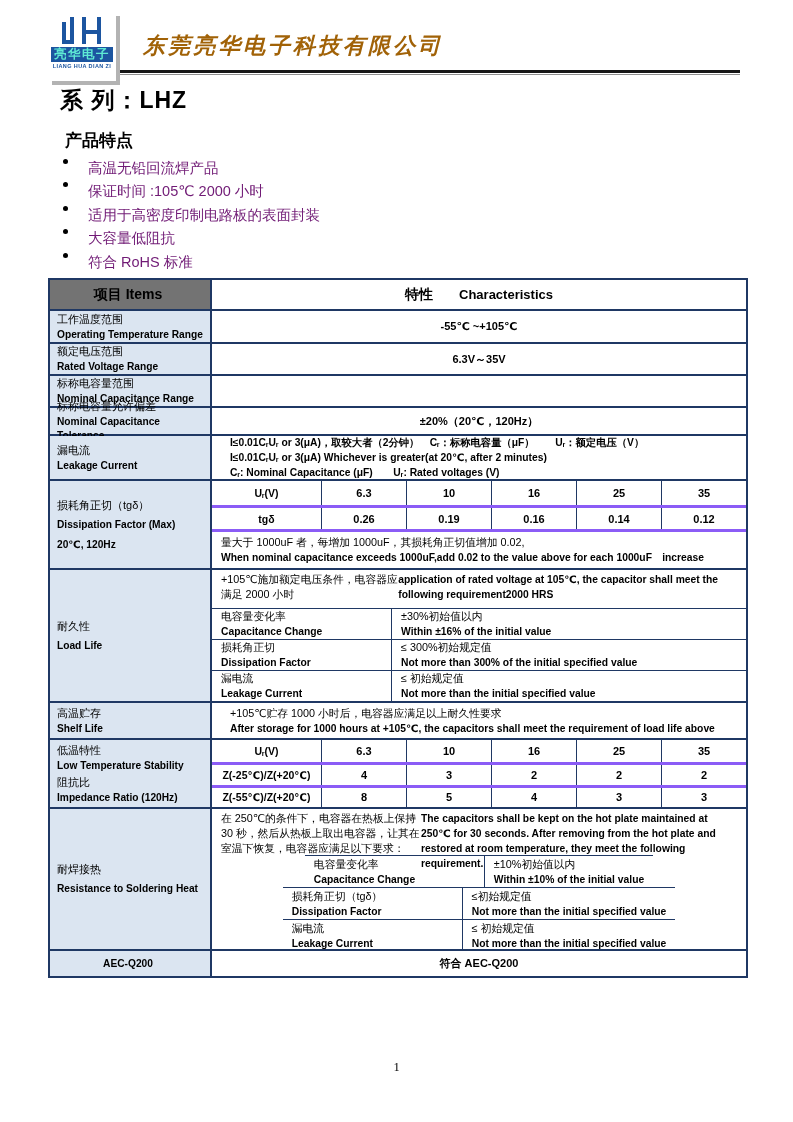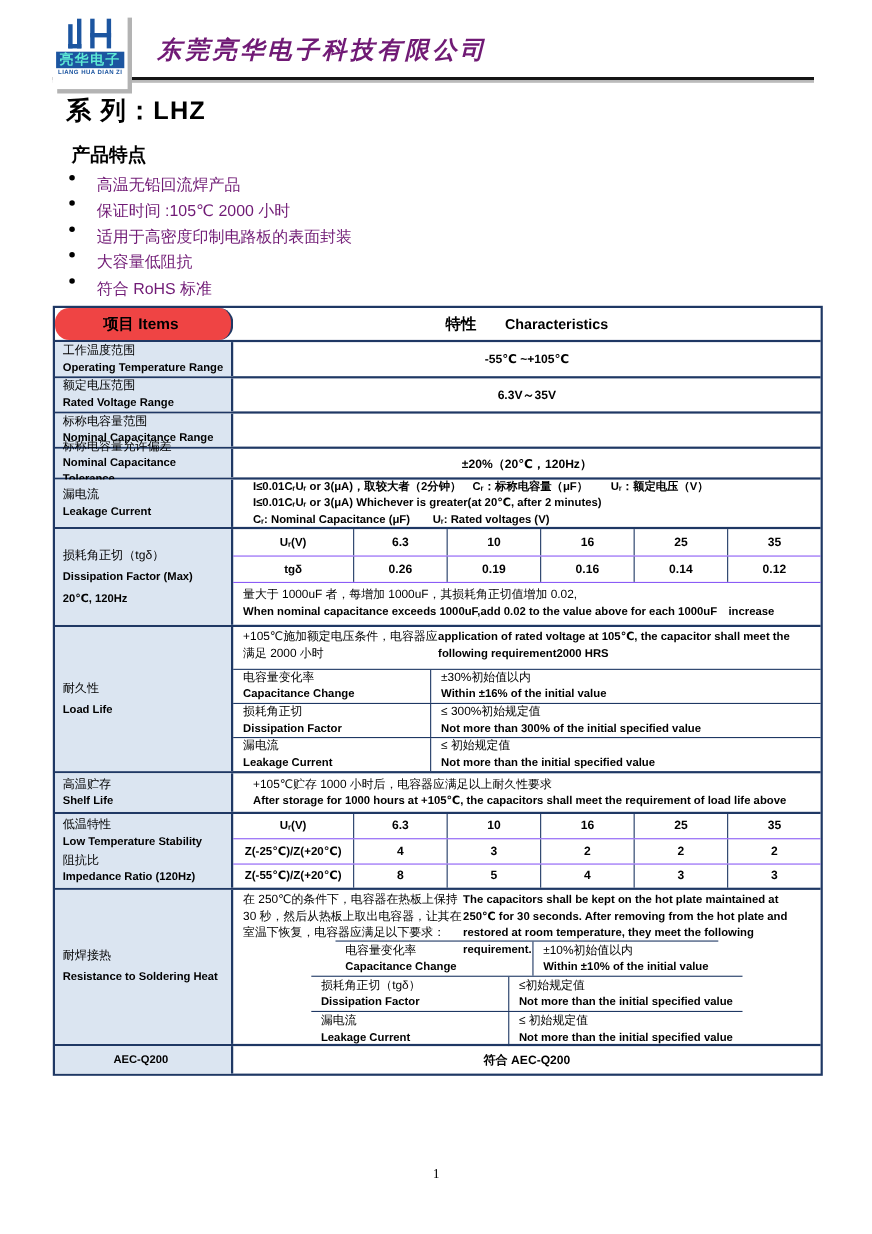--- a/index.html
+++ b/index.html
@@ -16,21 +16,21 @@
     box-shadow:4px 4px 0 #b3b3b3;
   }
   .logo-mark { display:block; margin:1px auto 0; }
   .logo-cn {
     background:#1C55A0; color:#5eead4; font-weight:bold; font-size:12.5px;
     line-height:15px; height:15px; text-align:center; letter-spacing:1.5px; white-space:nowrap;
   }
   .logo-en { color:#1C55A0; font-size:5.5px; font-weight:bold; text-align:center; letter-spacing:.4px; margin-top:1px; white-space:nowrap; }
   .company {
     position:absolute; left:143px; top:31px; font-size:22px; font-weight:bold; font-style:italic;
-    color:#701a75; letter-spacing:3px; white-space:nowrap; z-index:2;
+    color:#a16207; letter-spacing:3px; white-space:nowrap; z-index:2;
   }
   .hdr-rule {
     position:absolute; left:48px; top:70px; width:692px; height:5px;
     border-top:3px solid #161616; border-bottom:1px solid #8f8f8f; z-index:1;
   }
   .series { position:absolute; left:60px; top:85px; font-size:23px; font-weight:bold; letter-spacing:1px; }
 
   
   .feat-title { position:absolute; left:65px; top:129px; font-size:17px; font-weight:bold; }
   .features { position:absolute; left:63px; top:159px; }
@@ -39,21 +39,21 @@
 
   
   .spec { position:absolute; left:48px; top:278px; width:700px; border:2px solid #1F3864; background:#fff; }
   .trow { display:flex; border-top:2px solid #1F3864; }
   .trow.first { border-top:none; }
   .lcell {
     width:162px; flex:none; background:#DBE5F1; border-right:2px solid #1F3864;
     display:flex; flex-direction:column; justify-content:center; padding:2px 4px 2px 7px; gap:2px;
   }
   .lcell.center { align-items:center; padding-left:0; }
-  .lcell.white { background:#ef4444;border-radius:13px; }
+  .lcell.white { background:#737373; }
   .rcell { flex:1; min-width:0; display:flex; flex-direction:column; justify-content:center; }
   .lab-cn { font-size:11px; line-height:14px; }
   .lab-en { font-size:10.2px; font-weight:bold; line-height:14px; }
   .roomy { gap:6px; }
 
   .h-head{height:29px} .h-r1{height:33px} .h-r2{height:32px} .h-r3{height:32px}
   .h-r4{height:28px} .h-leak{height:45px} .h-diss{height:89px} .h-load{height:133px}
   .h-shelf{height:37px} .h-low{height:69px} .h-sold{height:142px} .h-aec{height:27px}
 
   .thead-l { font-size:14px; font-weight:bold; }
@@ -61,21 +61,21 @@
   .thead-r .cnb { font-size:14px; font-weight:bold; }
   .thead-r .enb { font-size:13px; font-weight:bold; }
 
   .val-center { align-items:center; font-size:11px; font-weight:bold; }
   .pad-lines { padding:3px 18px; justify-content:center; gap:0; }
   .txt-cn { font-size:10.8px; line-height:15px; }
   .txt-en { font-size:10.3px; font-weight:bold; line-height:15px; }
 
   
   .vrow { display:flex; }
-  .vrow + .vrow, .vnote, .vrow-border { border-top:1px solid #8b5cf6; }
+  .vrow + .vrow, .vnote, .vrow-border { border-top:3px solid #8b5cf6; }
   .vc0 { width:110px; flex:none; border-right:1px solid #1F3864; display:flex; align-items:center; justify-content:center; font-size:10.5px; font-weight:bold; }
   .vc { flex:1; border-right:1px solid #1F3864; display:flex; align-items:center; justify-content:center; font-size:11px; font-weight:bold; }
   .vrow .vc:last-child { border-right:none; }
   .vr24 { height:24px; } .vr23 { height:23px; }
   .vnote { flex:1; display:flex; flex-direction:column; justify-content:center; padding:2px 9px; }
 
   
   .crow { display:flex; border-top:1px solid #1F3864; }
   .cr31 { height:31px; } .cr32 { height:32px; }
   .cname { width:180px; flex:none; border-right:1px solid #1F3864; display:flex; flex-direction:column; justify-content:center; padding:1px 9px; }

